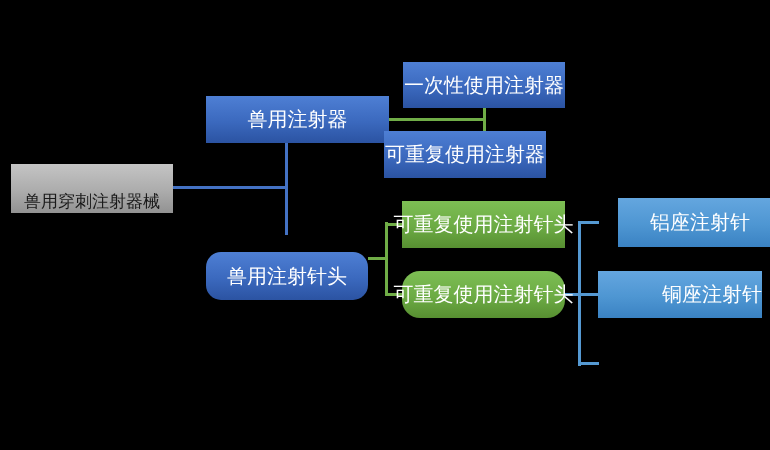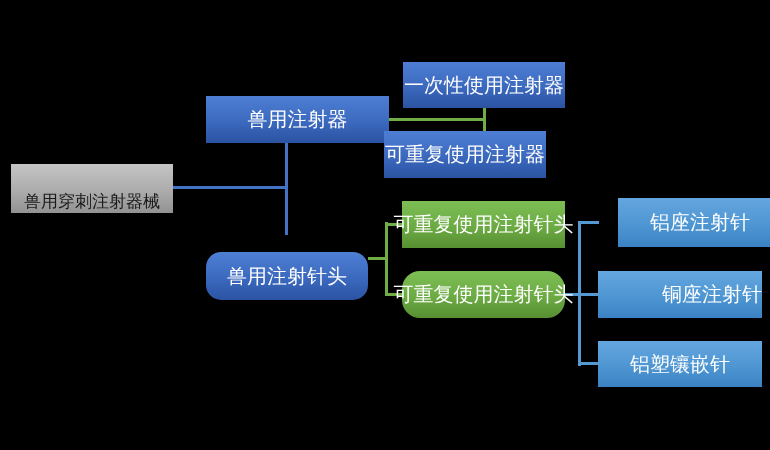--- a/index.html
+++ b/index.html
@@ -94,17 +94,14 @@
   </div>
 
   <div class="node lightblue" style="left:618px; top:198px; width:164px; height:49px;">
     <span>铝座注射针</span>
   </div>
 
   <div class="node lightblue" style="left:598px; top:271px; width:164px; height:47px;justify-content:flex-end;">
     <span>铜座注射针</span>
   </div>
 
-  <div class="node lightblue" style="left:598px; top:341px; width:164px; height:46px;">
-    <span>铝塑镶嵌针</span>
-  </div>
 
 </div>
 
 </body></html>

